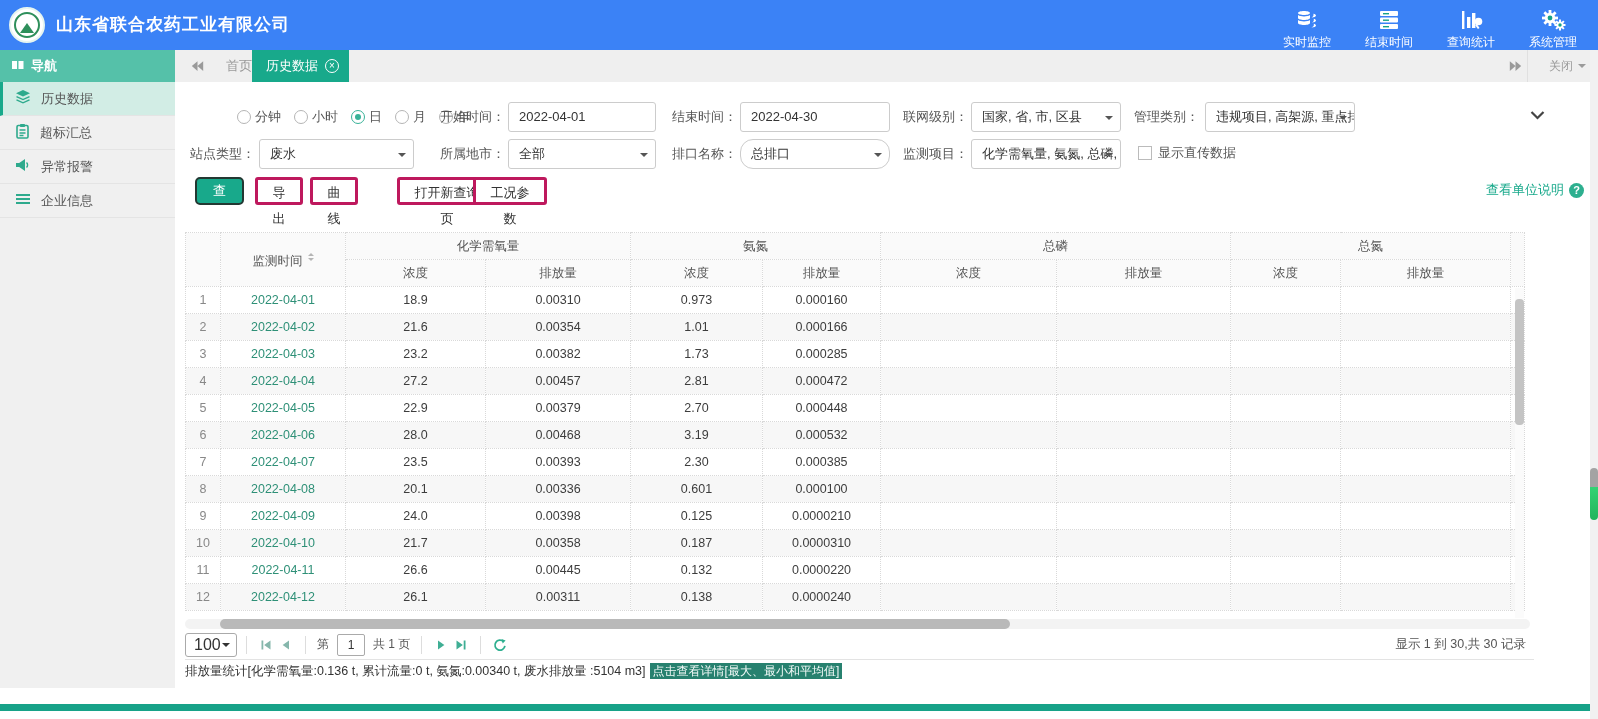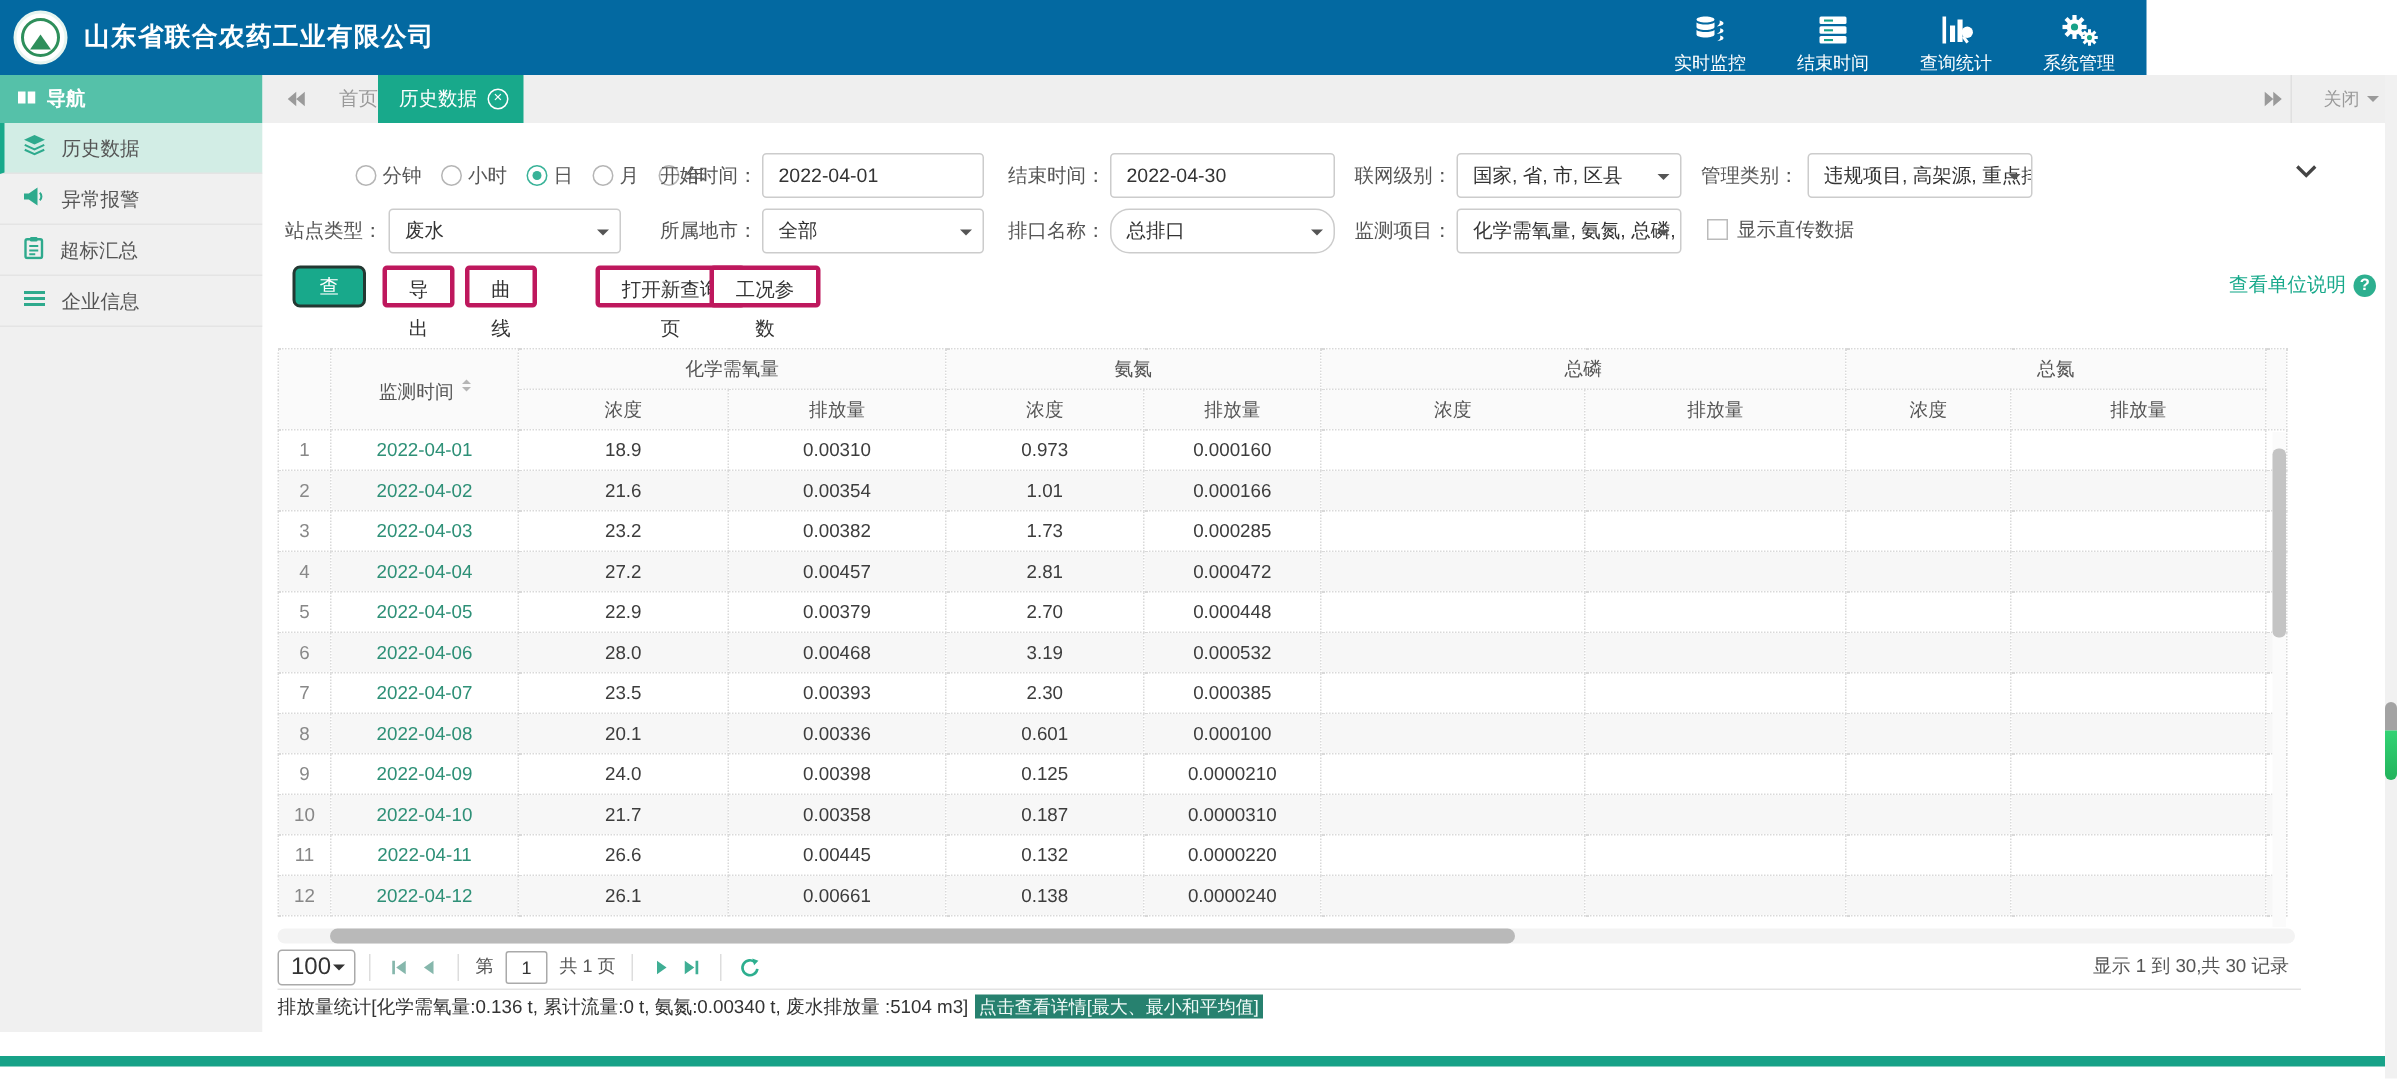--- a/index.html
+++ b/index.html
@@ -1,20 +1,20 @@
 <!DOCTYPE html>
 <html><head>
 <meta charset="utf-8">
 <style>
   * { box-sizing: border-box; margin: 0; padding: 0; }
   html,body { width:1598px; height:719px; overflow:hidden;
     font-family:"Liberation Sans","DejaVu Sans",sans-serif; background:#fff; }
 
   
-  .topbar { position:absolute; left:0; top:0; width:1431px; height:50px; background:#0369a1; }
+  .topbar { position:absolute; left:0; top:0; width:1598px; height:50px; background:#3b82f6; }
   .logo { position:absolute; left:9px; top:7px; width:36px; height:36px; border-radius:50%;
     background:#fff; border:2px solid #e6f5f0; display:flex; align-items:center; justify-content:center; }
   .logo-inner { width:26px; height:26px; border-radius:50%; border:2px solid #2e8f5b; position:relative; overflow:hidden;}
   .logo-inner::after { content:""; position:absolute; left:4px; top:9px; width:0; height:0;
     border-left:7px solid transparent; border-right:7px solid transparent; border-bottom:10px solid #2e8f5b; }
   .company { position:absolute; left:56px; top:13px; color:#fff; font-size:17px; font-weight:bold; letter-spacing:1px; }
   .top-menu { position:absolute; right:16px; top:6px; display:flex; gap:24px; }
   .top-menu-item { color:#fff; text-align:center; font-size:12px; cursor:pointer; width:58px; }
   .top-menu-item .ic { height:26px; display:flex; align-items:flex-end; justify-content:center; margin-bottom:2px; }
   .top-menu-item svg { display:block; }
@@ -194,33 +194,33 @@
     <span>导航</span>
   </div>
   <div class="side-item active">
     <span><svg width="16" height="16" viewBox="0 0 16 16">
           <path fill="#2eaa8d" d="M8 1l7 3.2L8 7.4 1 4.2z"></path>
           <path fill="none" stroke="#2eaa8d" stroke-width="1.4" d="M1.5 7.6L8 10.6l6.5-3M1.5 10.8L8 13.8l6.5-3"></path>
         </svg></span>
     <span>历史数据</span>
   </div>
   <div class="side-item">
-    <span><svg width="16" height="16" viewBox="0 0 16 16" fill="#2eaa8d">
-          <path d="M1 6v4h3.2L10 14V2L4.2 6z"></path>
-          <path d="M11.5 5.5a3.4 3.4 0 010 5" fill="none" stroke="#2eaa8d" stroke-width="1.4"></path>
-        </svg></span>
-    <span>异常报警</span>
-  </div>
-  <div class="side-item">
     <span><svg width="15" height="16" viewBox="0 0 15 16">
           <rect x="2" y="2.5" width="11" height="12.5" rx="1.2" fill="none" stroke="#2eaa8d" stroke-width="1.6"></rect>
           <rect x="5" y="1" width="5" height="3" rx="0.8" fill="#2eaa8d"></rect>
           <path stroke="#2eaa8d" stroke-width="1.3" d="M4.5 7h6M4.5 10h6M4.5 12.5h4"></path>
         </svg></span>
     <span>超标汇总</span>
+  </div>
+  <div class="side-item">
+    <span><svg width="16" height="16" viewBox="0 0 16 16" fill="#2eaa8d">
+          <path d="M1 6v4h3.2L10 14V2L4.2 6z"></path>
+          <path d="M11.5 5.5a3.4 3.4 0 010 5" fill="none" stroke="#2eaa8d" stroke-width="1.4"></path>
+        </svg></span>
+    <span>异常报警</span>
   </div>
   <div class="side-item">
     <span><svg width="16" height="16" viewBox="0 0 16 16" fill="#2eaa8d">
           <rect x="1" y="3" width="14" height="2"></rect>
           <rect x="1" y="7" width="14" height="2"></rect>
           <rect x="1" y="11" width="14" height="2"></rect>
         </svg></span>
     <span>企业信息</span>
   </div>
 </div>
@@ -497,21 +497,21 @@
             <td class="num"></td>
             <td class="num"></td>
             <td class="num"></td>
             <td class="num"></td>
             <td></td>
           </tr>
           <tr>
             <td class="rownum">12</td>
             <td class="date">2022-04-12</td>
             <td class="num">26.1</td>
-            <td class="num">0.00661</td>
+            <td class="num">0.00311</td>
             <td class="num">0.138</td>
             <td class="num">0.0000240</td>
             <td class="num"></td>
             <td class="num"></td>
             <td class="num"></td>
             <td class="num"></td>
             <td></td>
           </tr>
         </tbody>
     </table>

